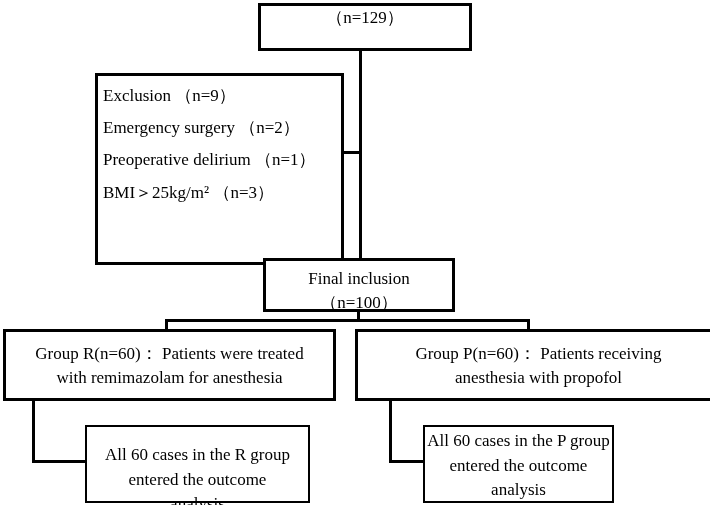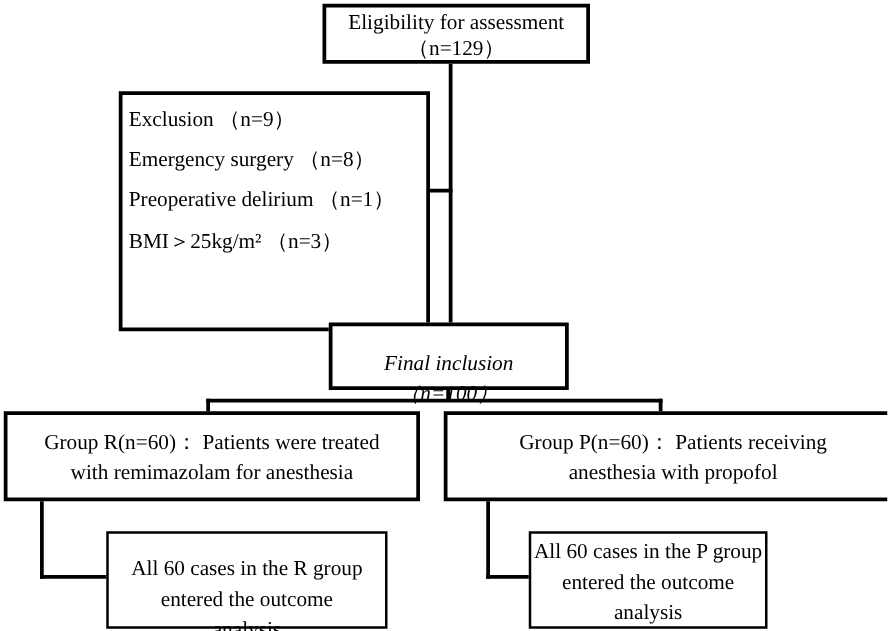--- a/index.html
+++ b/index.html
@@ -20,21 +20,21 @@
     font-size: 17px;
     line-height: 24px;
   }
   .center { text-align: center; }
   .line { position: absolute; background: #000000; }
 
   
   .b-elig  { left: 258px; top: 3px;   width: 214px; height: 48px;  line-height: 21px; padding-top: 1px; }
   .b-excl  { left: 95px;  top: 73px;  width: 249px; height: 192px; padding: 4px 2px 0 5px; }
   .b-excl .xline { line-height: 32.2px; white-space: nowrap; }
-  .b-final { left: 263px; top: 258px; width: 192px; height: 54px;  line-height: 24px; padding-top: 18px; font-style: italic; }
+  .b-final { left: 263px; top: 258px; width: 192px; height: 54px;  line-height: 24px; padding-top: 6px; }
   .b-gr    { left: 3px;   top: 329px; width: 333px; height: 72px;  padding-top: 10px; }
   .b-gp    { left: 355px; top: 329px; width: 367px; height: 72px;  padding-top: 10px; }
   .b-or    { left: 85px;  top: 425px; width: 225px; height: 78px;  line-height: 24.5px; padding-top: 16px; border-width: 2.5px; }
   .b-op    { left: 423px; top: 425px; width: 191px; height: 78px;  line-height: 24.5px; padding-top: 2px; border-width: 2.5px; }
 
   
   .c-top-final   { left: 359px; top: 50px;  width: 3px;   height: 209px; }
   .c-excl        { left: 342px; top: 151px; width: 20px;  height: 3px; }
   .c-final-stub  { left: 357px; top: 311px; width: 3px;   height: 10px; }
   .c-branch      { left: 165px; top: 319px; width: 365px; height: 3px; }
@@ -55,27 +55,26 @@
   <div class="line c-final-stub"></div>
   <div class="line c-branch"></div>
   <div class="line c-branch-l"></div>
   <div class="line c-branch-r"></div>
   <div class="line c-elbow-lv"></div>
   <div class="line c-elbow-lh"></div>
   <div class="line c-elbow-rv"></div>
   <div class="line c-elbow-rh"></div>
 
   <div class="box center b-elig">
-    <div>Eligibility for assessment</div>
     <div>（n=129）</div>
   </div>
 
   <div class="box b-excl">
     <div class="xline">Exclusion （n=9）</div>
-    <div class="xline">Emergency surgery （n=8）</div>
+    <div class="xline">Emergency surgery （n=2）</div>
     <div class="xline">Preoperative delirium （n=1）</div>
     <div class="xline">BMI＞25kg/m² （n=3）</div>
   </div>
 
   <div class="box center b-final">
     <div>Final inclusion</div>
     <div>（n=100）</div>
   </div>
 
   <div class="box center b-gr">

